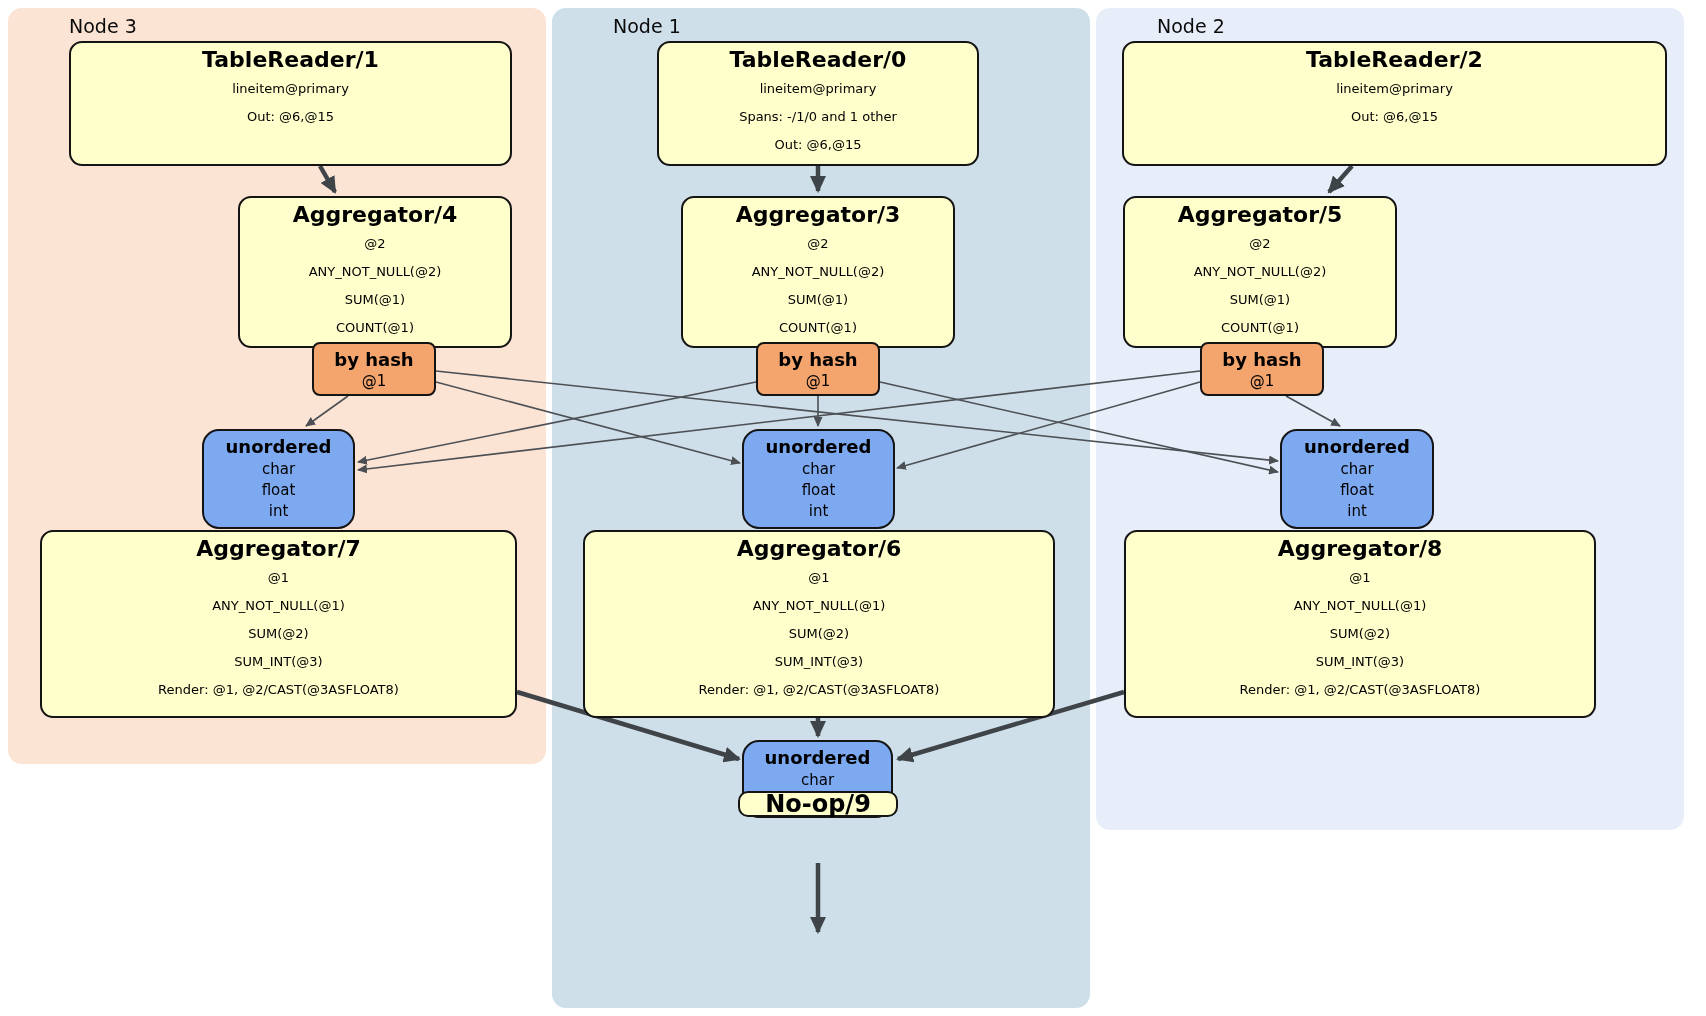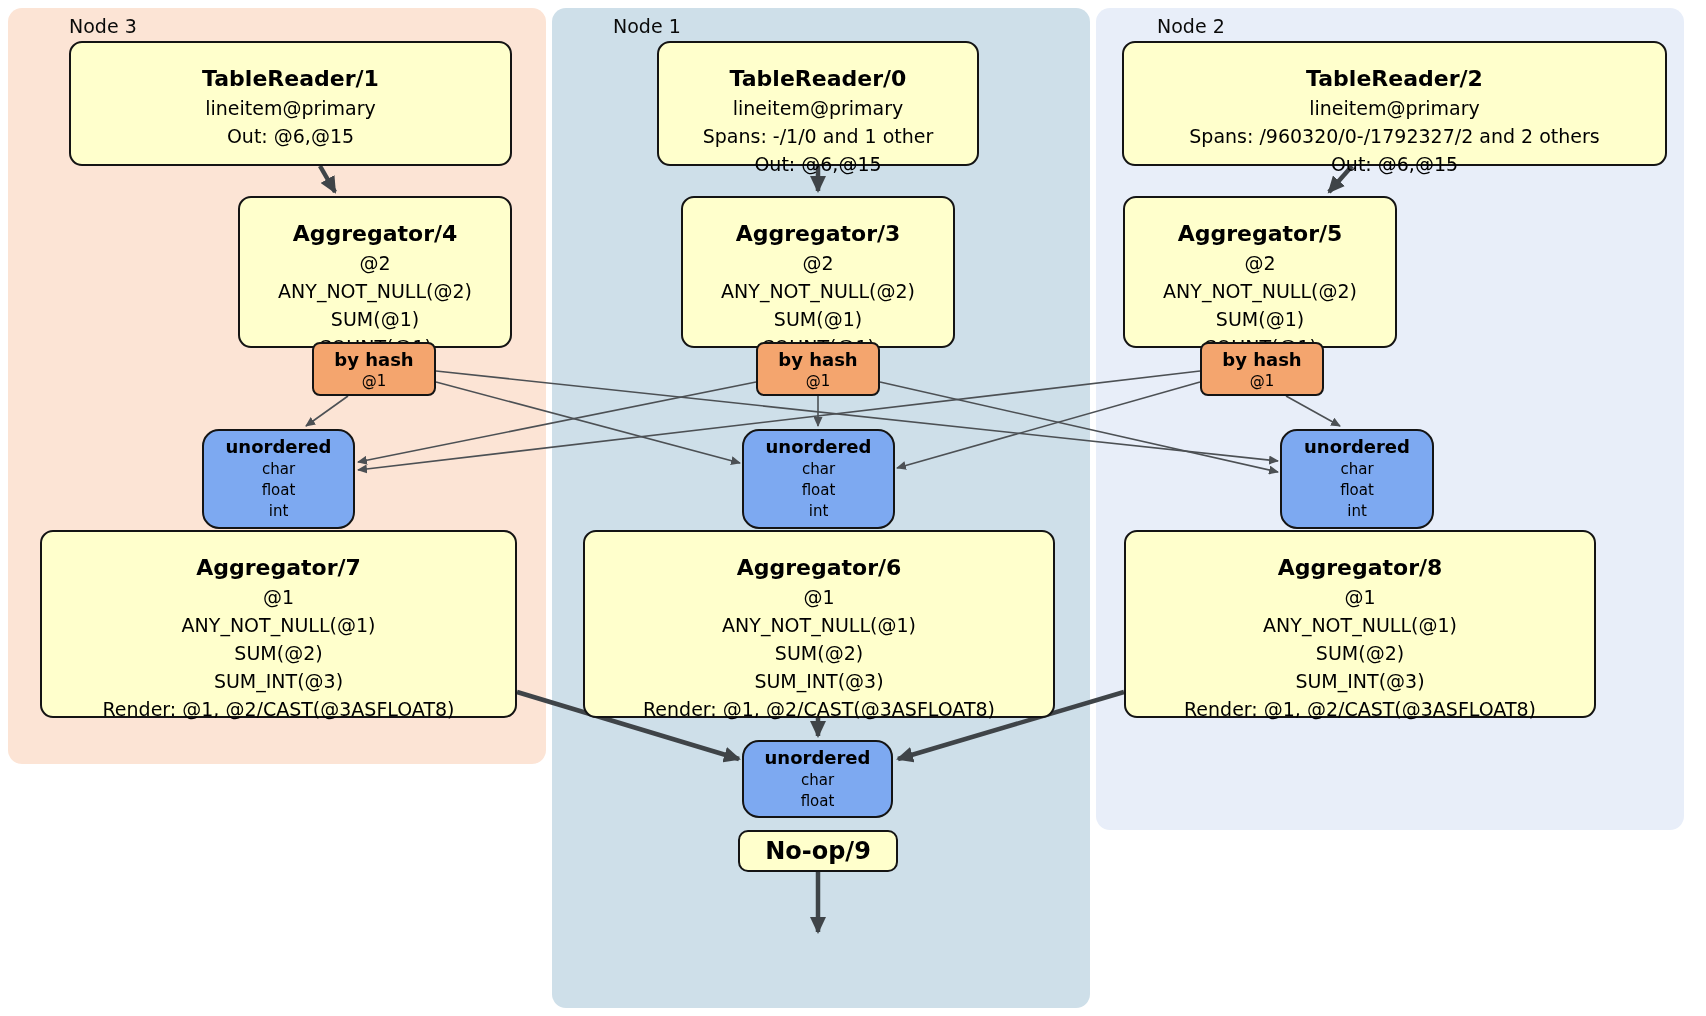--- a/index.html
+++ b/index.html
@@ -13,24 +13,24 @@
   #p-node3 { background:var(--node3_bg,#fce4d5); }
   #p-node1 { background:var(--node1_bg,#cedfe9); }
   #p-node2 { background:var(--node2_bg,#e8eef9); }
 
   svg.edges { position:absolute; left:0; top:0; z-index:1; pointer-events:none; }
 
   .box {
     position:absolute; z-index:2; box-sizing:border-box;
     background:var(--box_fill,#ffffcc); border:2px solid #141414; border-radius:13px;
     display:flex; flex-direction:column; align-items:center; justify-content:flex-start;
-    text-align:center; padding-top:21px; white-space:nowrap;
+    text-align:center; padding-top:2px; white-space:nowrap;
   }
   .box .title { font-weight:bold; font-size:22px; line-height:30px; }
-  .box .line  { font-size:19px; line-height:28px; }
+  .box .line  { font-size:13px; line-height:28px; }
 
   .router { background:var(--router_fill,#f4a56e); border-radius:8px; padding-top:4px; }
   .router .title { font-size:18px; line-height:23px; }
   .router .line  { font-size:15px; line-height:20px; }
 
   .sync { background:var(--sync_fill,#7da9f1); border-radius:17px; padding-top:4px; }
   .sync .title { font-size:18px; line-height:24px; }
   .sync .line  { font-size:15px; line-height:21px; }
 
   .single { justify-content:center; padding-top:0; border-radius:10px; }
@@ -154,29 +154,28 @@
     <div class="line">SUM_INT(@3)</div>
     <div class="line">Render: @1, @2/CAST(@3ASFLOAT8)</div>
   </div>
 
   <div class="box sync" style="left:742px;top:740px;width:151px;height:78px">
     <div class="title">unordered</div>
     <div class="line">char</div>
     <div class="line">float</div>
   </div>
 
-  <div class="box single" style="left:738px;top:830px;width:160px;height:42px">
+  <div class="box single" style="left:738px;top:791px;width:160px;height:26px">
     <div class="title">No-op/9</div>
   </div>
 
 
   <div class="box" style="left:1122px;top:41px;width:545px;height:125px">
     <div class="title">TableReader/2</div>
     <div class="line">lineitem@primary</div>
-    <div class="line">Spans: /960320/0-/1792327/2 and 2 others</div>
     <div class="line">Out: @6,@15</div>
   </div>
 
   <div class="box" style="left:1123px;top:196px;width:274px;height:152px">
     <div class="title">Aggregator/5</div>
     <div class="line">@2</div>
     <div class="line">ANY_NOT_NULL(@2)</div>
     <div class="line">SUM(@1)</div>
     <div class="line">COUNT(@1)</div>
   </div>

